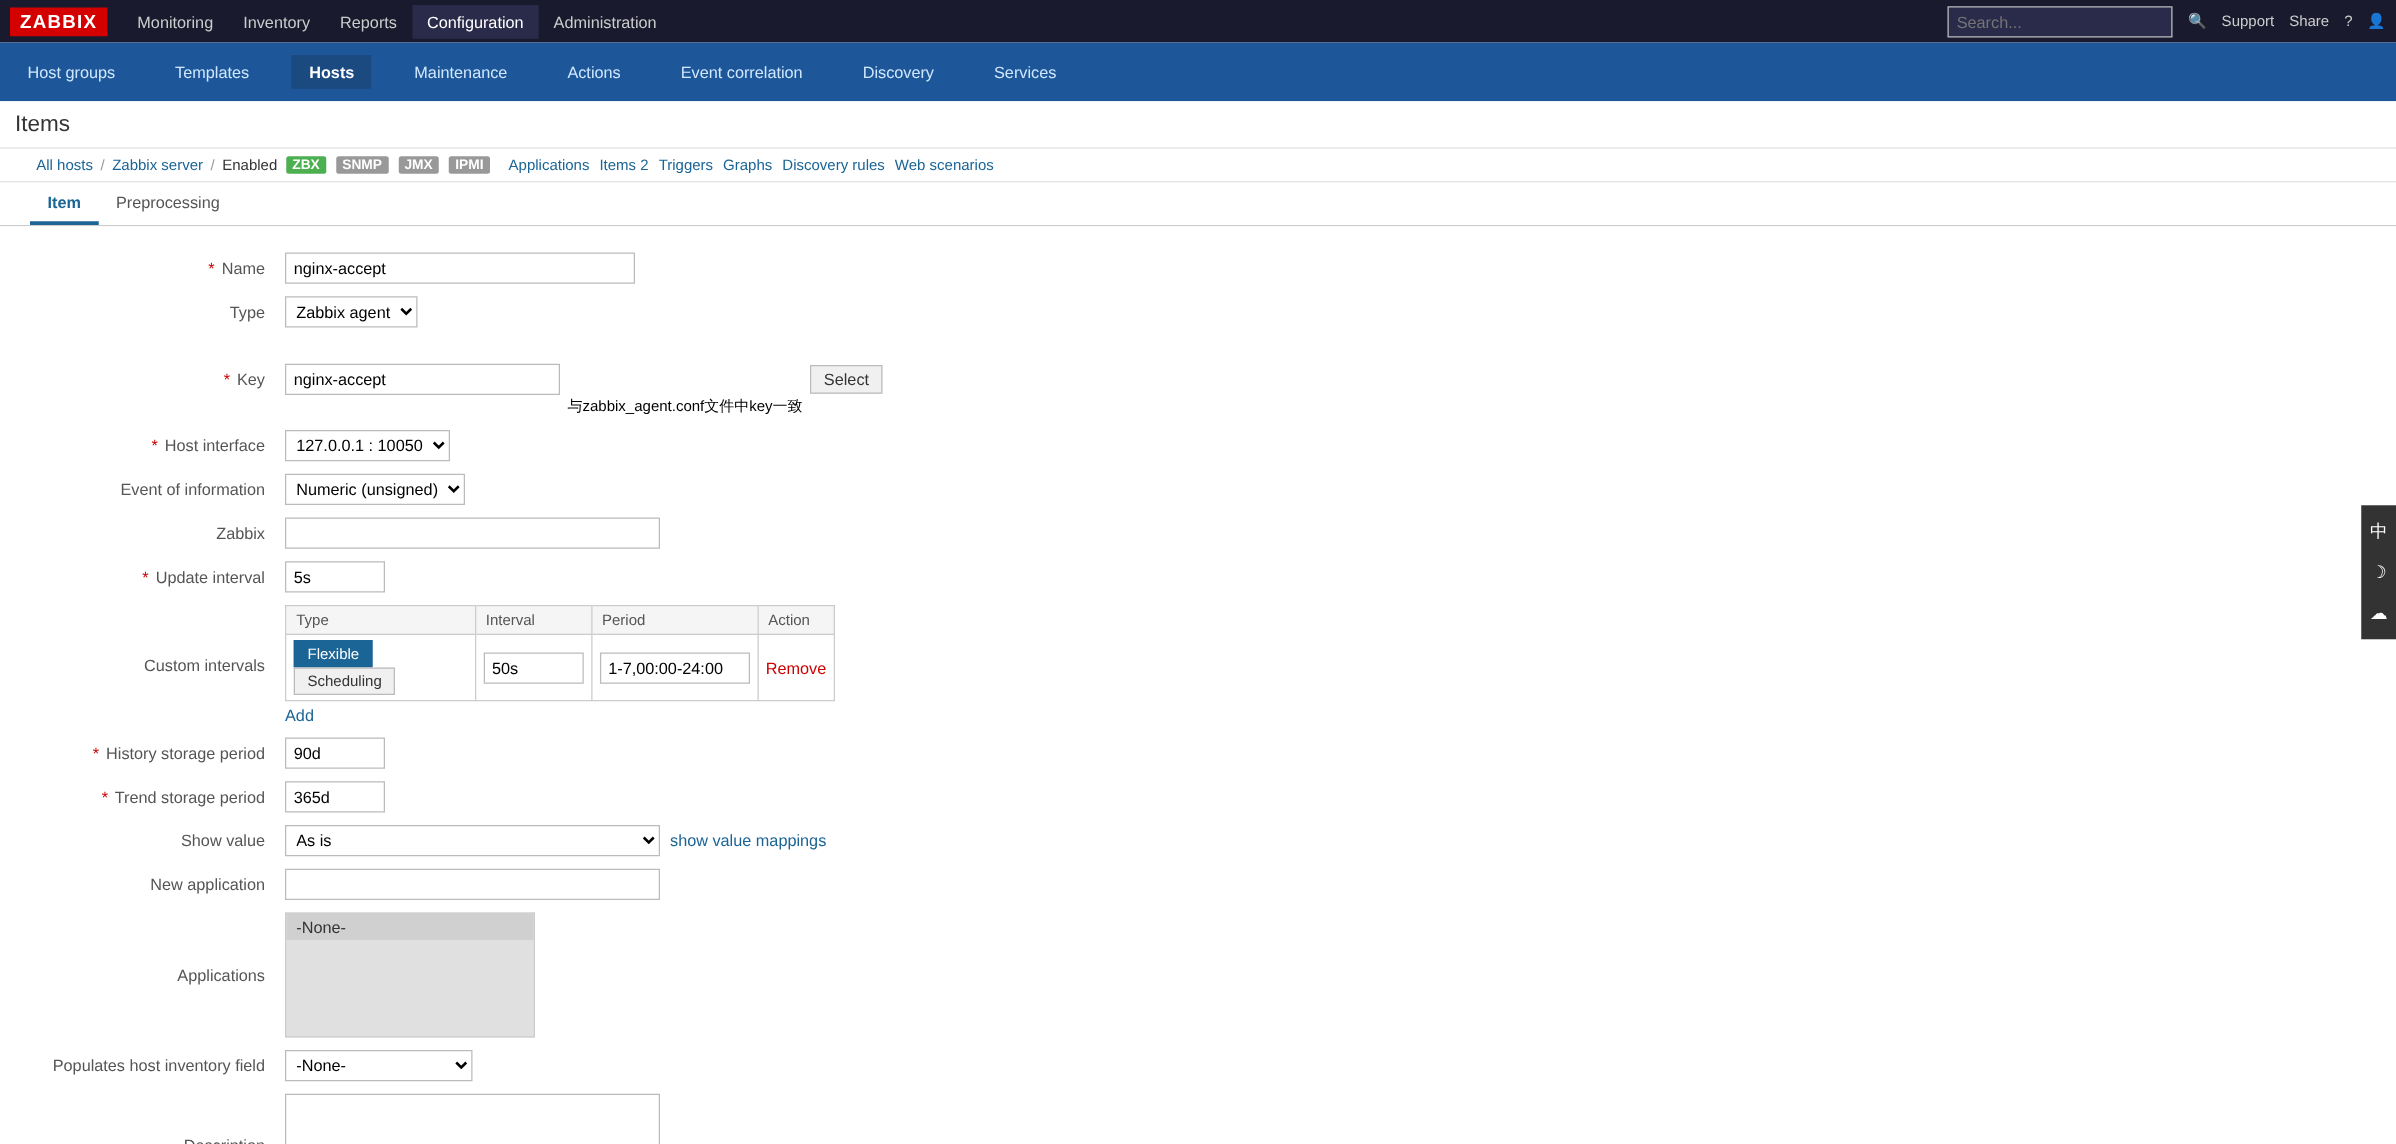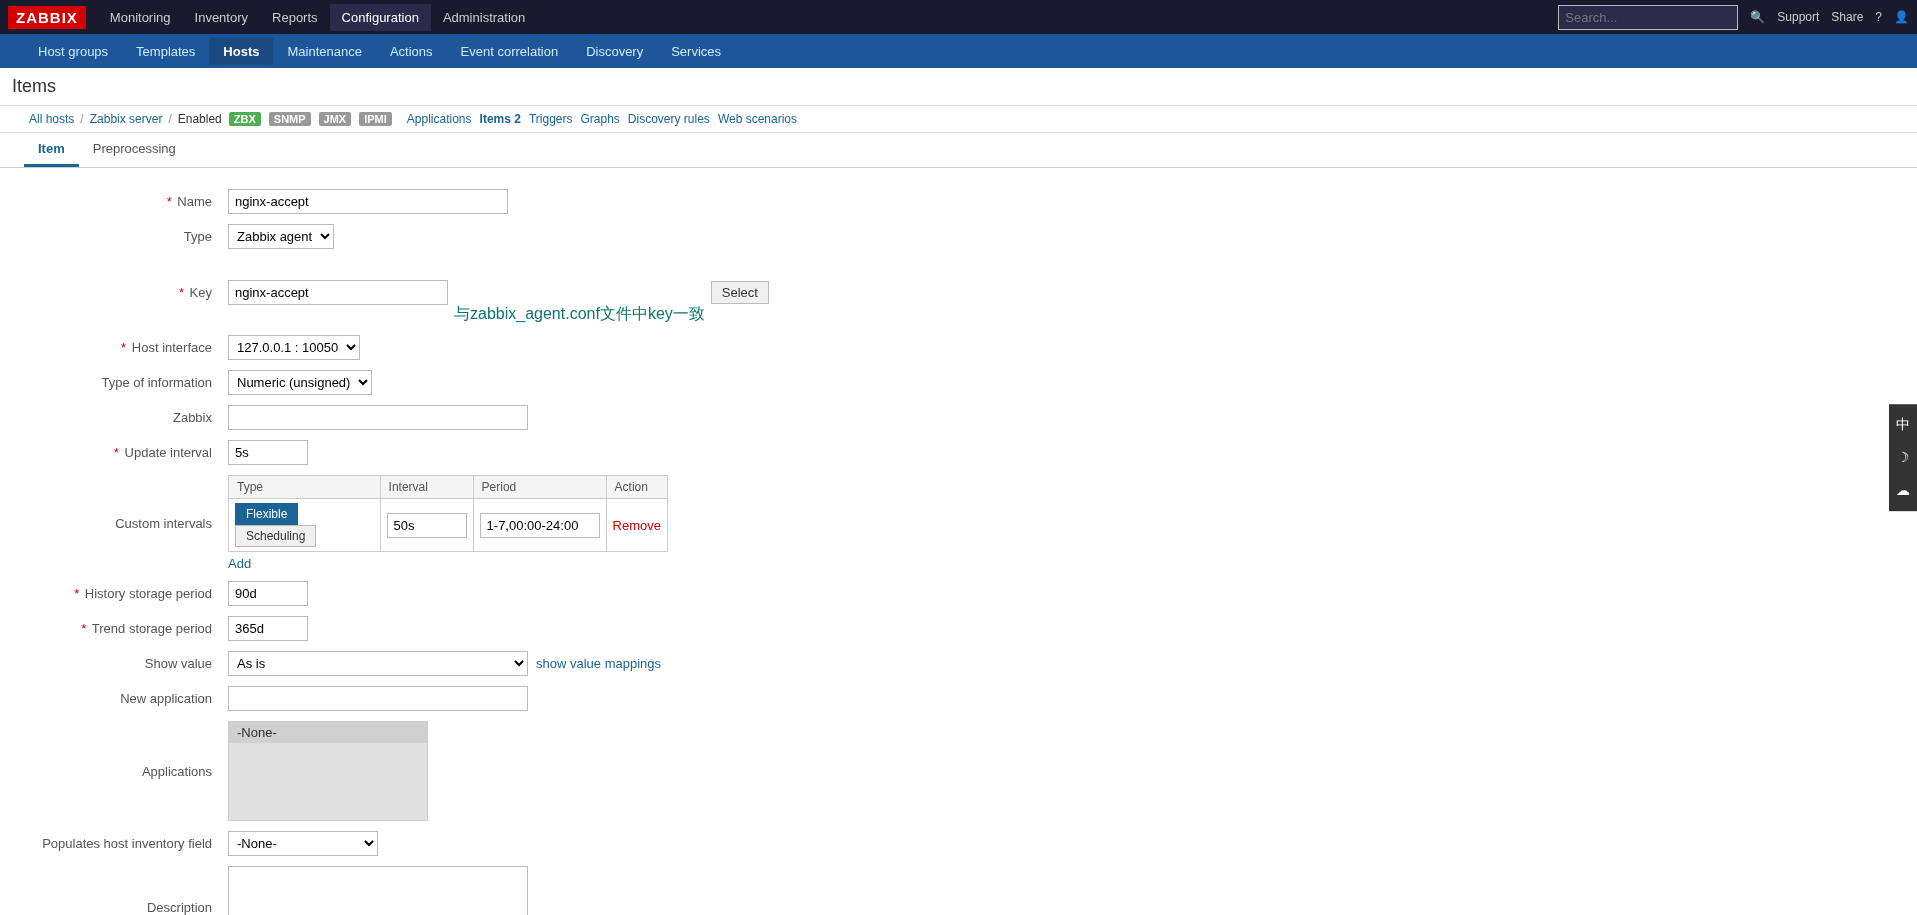--- a/index.html
+++ b/index.html
@@ -51,22 +51,23 @@
       padding: 3px 6px;
       font-size: 12px;
       width: 180px;
     }
 
     
     .second-nav {
       background: #1e5799;
       display: flex;
       align-items: center;
-      height: 34px;
-      padding: 0 24px;
+      height: 47px;
+      padding: 0 8px;
+      gap: 20px;
     }
     .second-nav-item {
       color: #d0e8ff;
       padding: 6px 14px;
       cursor: pointer;
       font-size: 13px;
     }
     .second-nav-item.active {
       color: #fff;
       font-weight: bold;
@@ -121,21 +122,21 @@
       gap: 8px;
       margin-left: 8px;
     }
     .breadcrumb-nav-links a {
       color: #1a6496;
       text-decoration: none;
       font-size: 12px;
       cursor: pointer;
     }
     .breadcrumb-nav-links .active-link {
-      font-weight: bold;
+      font-weight: normal;
     }
 
     
     .tab-bar {
       background: #fff;
       padding: 0 24px;
       display: flex;
       border-bottom: 1px solid #ccc;
     }
     .tab {
@@ -203,22 +204,22 @@
       background: #fff;
       cursor: pointer;
     }
 
     .key-wrapper {
       display: flex;
       align-items: center;
       gap: 6px;
     }
     .key-annotation {
-      color: #0f766e;
-      font-size: 16px;
+      color: #000000;
+      font-size: 12px;
       margin-top: 45px;
     }
 
     .select-btn {
       background: #f0f0f0;
       border: 1px solid #bbb;
       padding: 3px 10px;
       cursor: pointer;
       font-size: 13px;
       color: #333;
@@ -455,21 +456,21 @@
           <span>Host interface</span>
         </td>
         <td>
           <select>
             <option>127.0.0.1 : 10050</option>
           </select>
         </td>
       </tr>
 
       <tr>
-        <td class="form-label">Type of information</td>
+        <td class="form-label">Event of information</td>
         <td>
           <select>
             <option>Numeric (unsigned)</option>
           </select>
         </td>
       </tr>
 
       <tr>
         <td class="form-label">Zabbix</td>
         <td>

